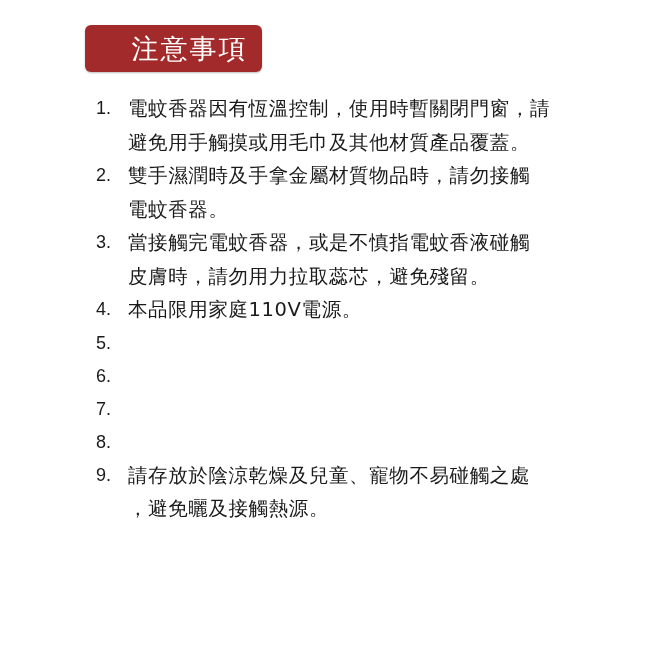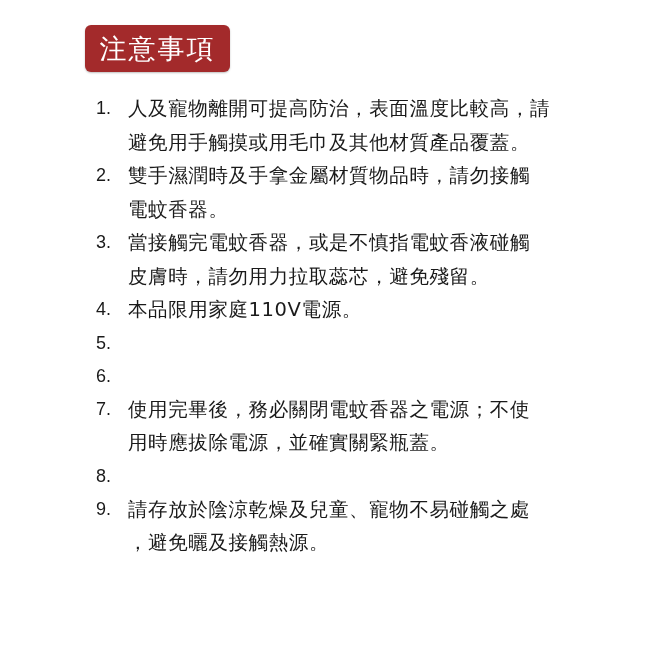--- a/index.html
+++ b/index.html
@@ -5,21 +5,21 @@
     html, body { margin:0; padding:0; }
     body {
       width:658px; height:658px; background:#ffffff; position:relative; overflow:hidden;
       font-family: "DejaVu Sans", "Liberation Sans", sans-serif;
       color:#1a1a1a;
     }
     .badge {
       position:absolute; left:85px; top:25px; width:145px; height:47px;
       background:#a32a2b; border-radius:6px;
       box-shadow: 0 1px 2px rgba(0,0,0,0.25);
-      display:flex; align-items:center; justify-content:center;
+      display:flex; align-items:center; justify-content:center;padding-left:32px;
     }
     .badge span {
       color:#ffffff; font-size:27px; letter-spacing:2px; line-height:1;
     }
     .list {
       position:absolute; left:96px; top:92px; width:470px;
       margin:0; padding:0; list-style:none;
     }
     .item { display:flex; align-items:flex-start; }
     .num {
@@ -34,21 +34,21 @@
 </head>
 <body>
 
 <div class="badge">
   <span>注意事項</span>
 </div>
 
 <ol class="list">
   <li class="item">
     <span class="num">1.</span>
-    <span class="text">人及寵物離開可提高防治，表面溫度比較高，請
+    <span class="text">電蚊香器因有恆溫控制，使用時暫關閉門窗，請
 避免用手觸摸或用毛巾及其他材質產品覆蓋。</span>
   </li>
   <li class="item">
     <span class="num">2.</span>
     <span class="text">雙手濕潤時及手拿金屬材質物品時，請勿接觸
 電蚊香器。</span>
   </li>
   <li class="item">
     <span class="num">3.</span>
     <span class="text">當接觸完電蚊香器，或是不慎指電蚊香液碰觸
@@ -59,22 +59,20 @@
     <span class="text">本品限用家庭110V電源。</span>
   </li>
   <li class="item">
     <span class="num">5.</span>
   </li>
   <li class="item">
     <span class="num">6.</span>
   </li>
   <li class="item">
     <span class="num">7.</span>
-    <span class="text">使用完畢後，務必關閉電蚊香器之電源；不使
-用時應拔除電源，並確實關緊瓶蓋。</span>
   </li>
   <li class="item">
     <span class="num">8.</span>
   </li>
   <li class="item">
     <span class="num">9.</span>
     <span class="text">請存放於陰涼乾燥及兒童、寵物不易碰觸之處
 ，避免曬及接觸熱源。</span>
   </li>
 </ol>

